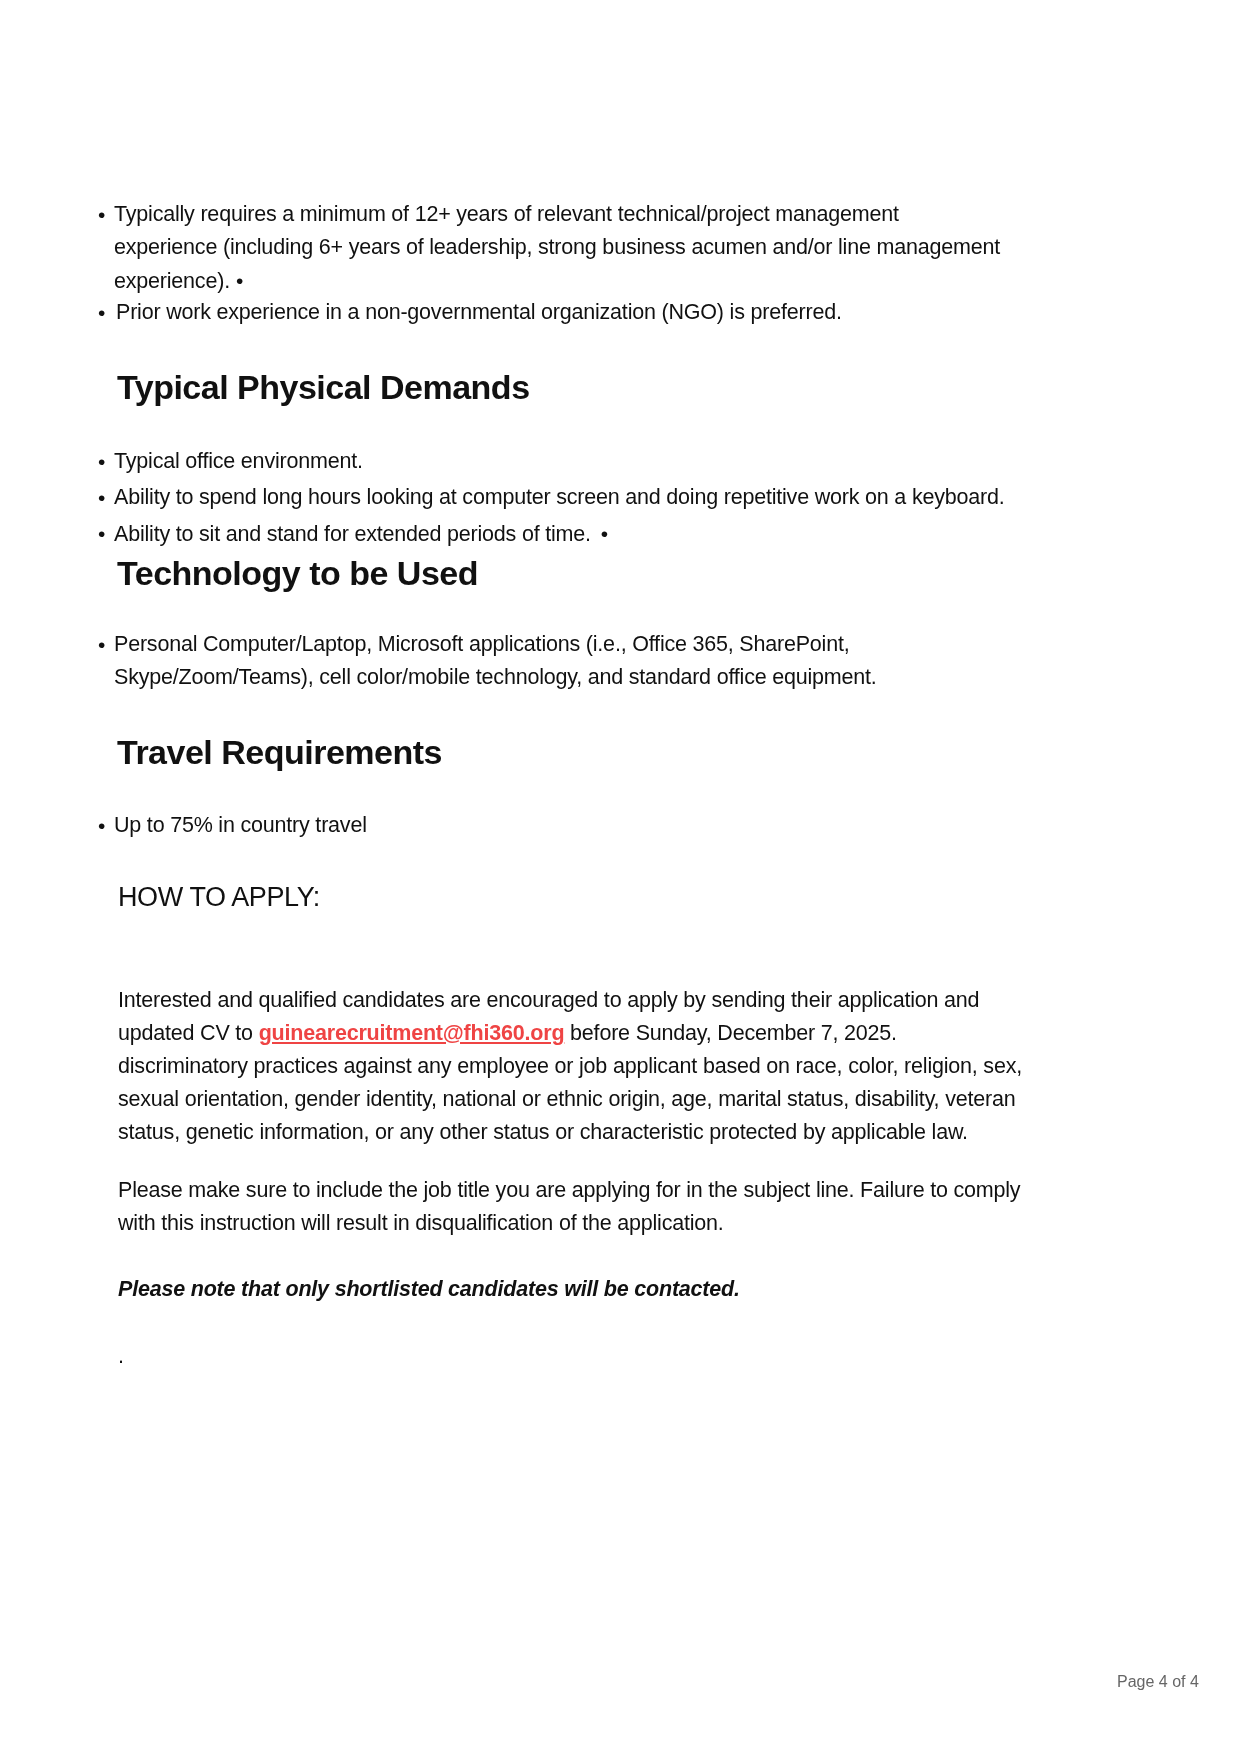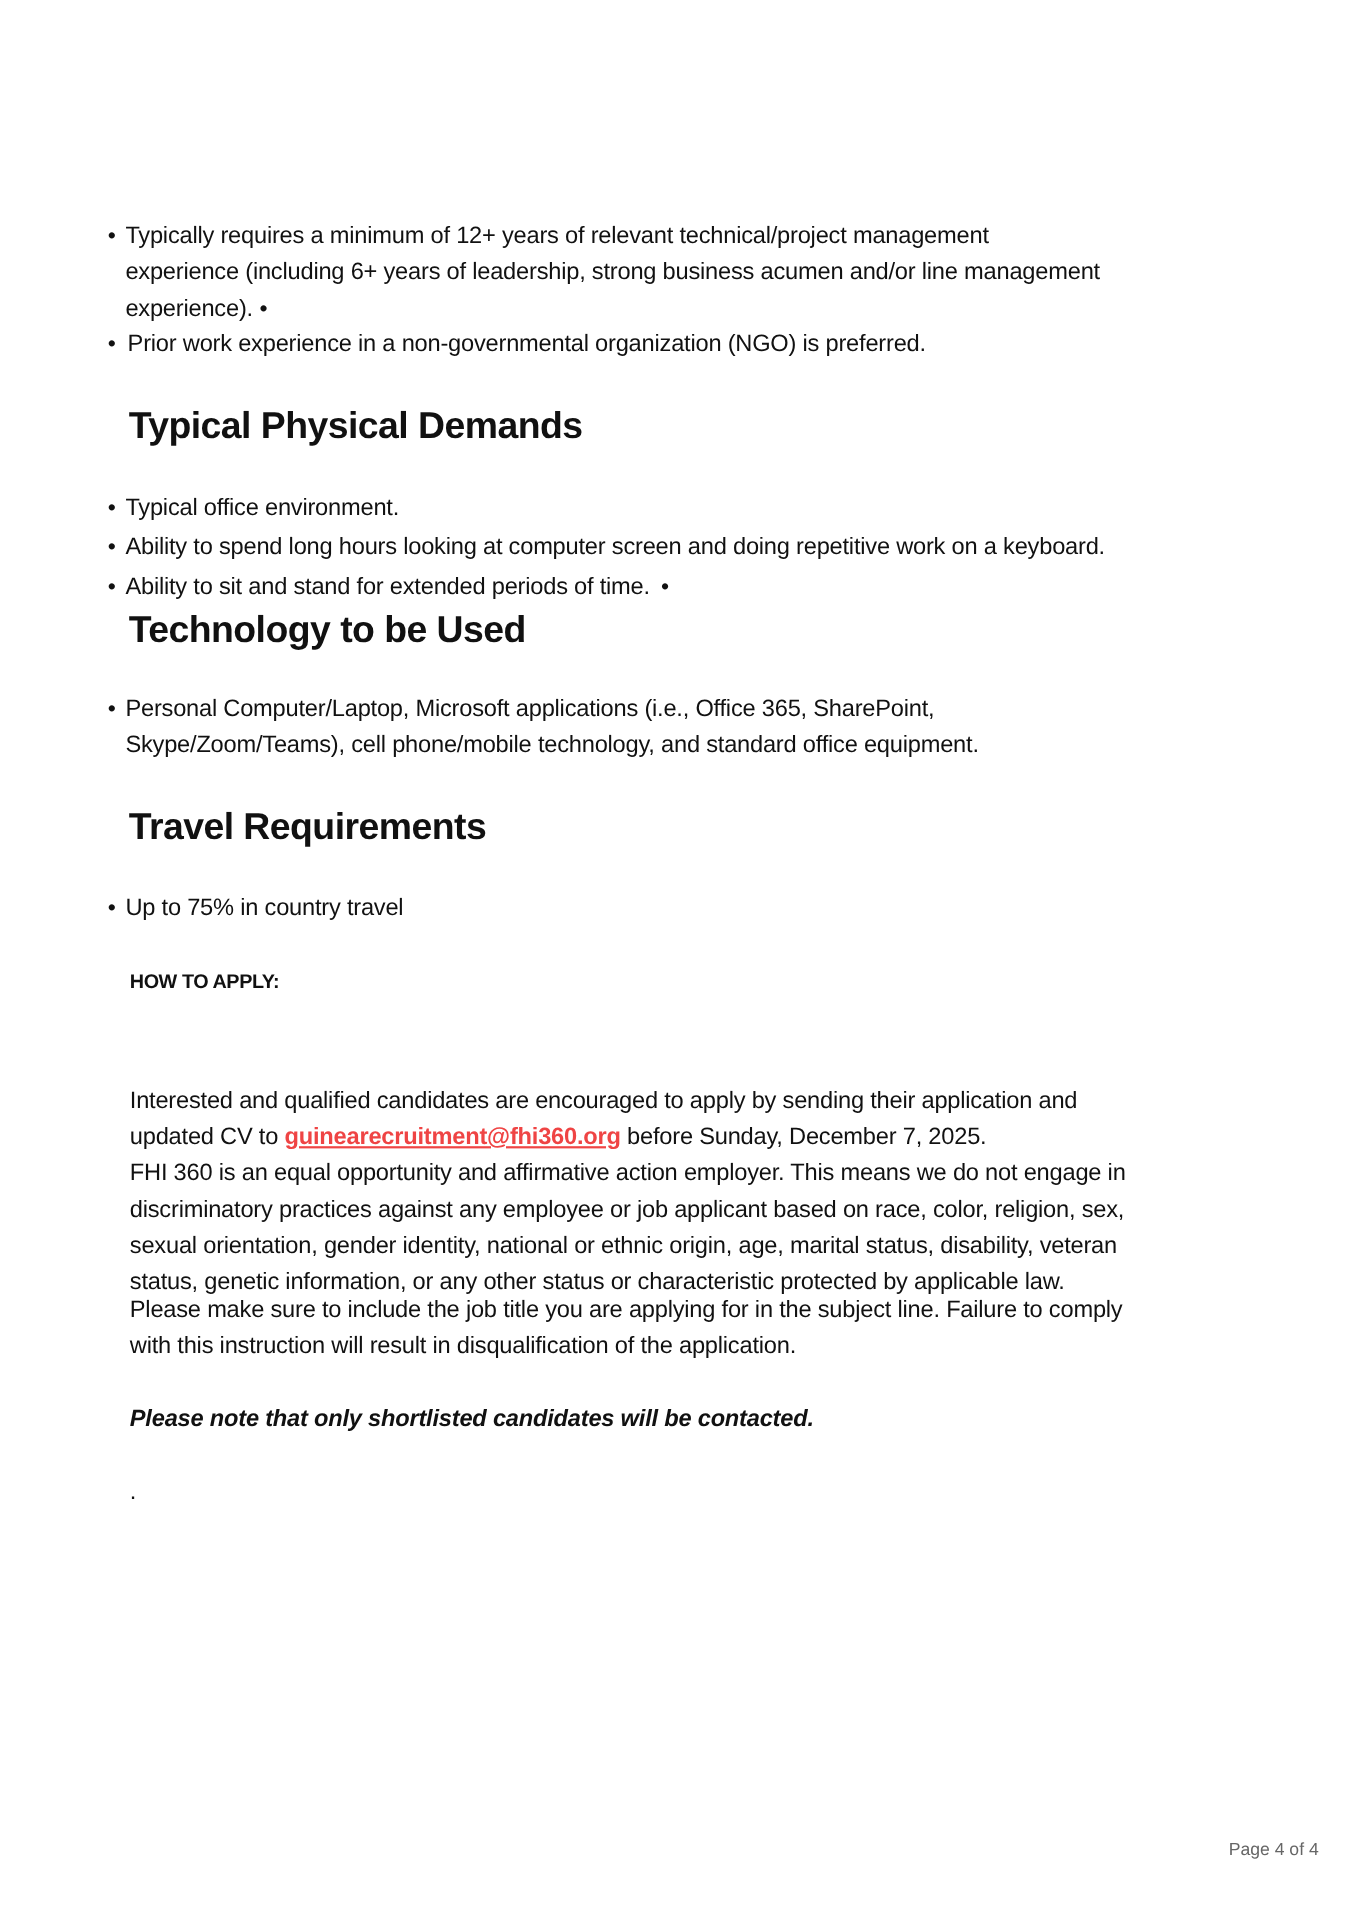--- a/index.html
+++ b/index.html
@@ -7,21 +7,21 @@
     width: 1240px; height: 1755px; position: relative; overflow: hidden;
     font-family: "Liberation Sans", sans-serif; color: #111111;
   }
   .page { position: absolute; left: 0; top: 0; width: 1240px; height: 1755px; }
   .abs { position: absolute; white-space: nowrap; margin-left: 44px; }
   .body-text { font-size: 21.5px; line-height: 33px; letter-spacing: -0.2px; }
   .heading { font-size: 34px; font-weight: bold; letter-spacing: -0.5px; }
   .bullet-item { position: absolute; left: 114px; font-size: 21.5px; line-height: 33px; letter-spacing: -0.2px; }
   .bullet-dot { position: absolute; left: -16px; top: 0; font-size: 21px; }
   .trail-dot { font-size: 21px; margin-left: 6px; }
-  .howto { font-weight: bold; font-size: 18px; letter-spacing: -0.4px; }
+  .howto { font-weight: normal; font-size: 27px; letter-spacing: -0.4px; }
   .email { color: #ef4444; font-weight: bold; text-decoration: underline; }
   .note { font-weight: bold; font-style: italic; }
   .footer { font-family: "Liberation Sans", sans-serif; font-size: 16px; color: #666666; }
 </style>
 </head>
 <body>
 
 <div class="page">
 
   <div>
@@ -50,38 +50,37 @@
     <div class="bullet-item" style="top:517px;">
       <span class="bullet-dot">•</span>
       <span>Ability to sit and stand for extended periods of time.</span><span class="trail-dot" style="margin-left:10px;">•</span>
     </div>
   </div>
 
   <div class="abs heading" style="left:73px; top:554px;">Technology to be Used</div>
   <div class="bullet-item" style="top:628px;">
     <span class="bullet-dot">•</span>
     <div>Personal Computer/Laptop, Microsoft applications (i.e., Office 365, SharePoint,</div>
-    <div>Skype/Zoom/Teams), cell phone/mobile technology, and standard office equipment.</div>
+    <div>Skype/Zoom/Teams), cell color/mobile technology, and standard office equipment.</div>
   </div>
 
   <div class="abs heading" style="left:73px; top:733px;text-align:center;">Travel Requirements</div>
   <div class="bullet-item" style="top:809px;">
     <span class="bullet-dot">•</span>
     <span>Up to 75% in country travel</span>
   </div>
 
   <div class="abs howto" style="left:74px; top:882px;">HOW TO APPLY:</div>
 
   <div class="abs body-text" style="left:74px; top:984px;">
     <div>Interested and qualified candidates are encouraged to apply by sending their application and</div>
     <div>
       <span>updated CV to </span><a class="email">guinearecruitment@fhi360.org</a><span> before Sunday, December 7, 2025.</span>
     </div>
     <div>
-      <div>FHI 360 is an equal opportunity and affirmative action employer. This means we do not engage in</div>
       <div>discriminatory practices against any employee or job applicant based on race, color, religion, sex,</div>
       <div>sexual orientation, gender identity, national or ethnic origin, age, marital status, disability, veteran</div>
       <div>status, genetic information, or any other status or characteristic protected by applicable law.</div>
     </div>
   </div>
 
   <div class="abs body-text" style="left:74px; top:1174px;">
     <div>Please make sure to include the job title you are applying for in the subject line. Failure to comply</div>
     <div>with this instruction will result in disqualification of the application.</div>
   </div>

